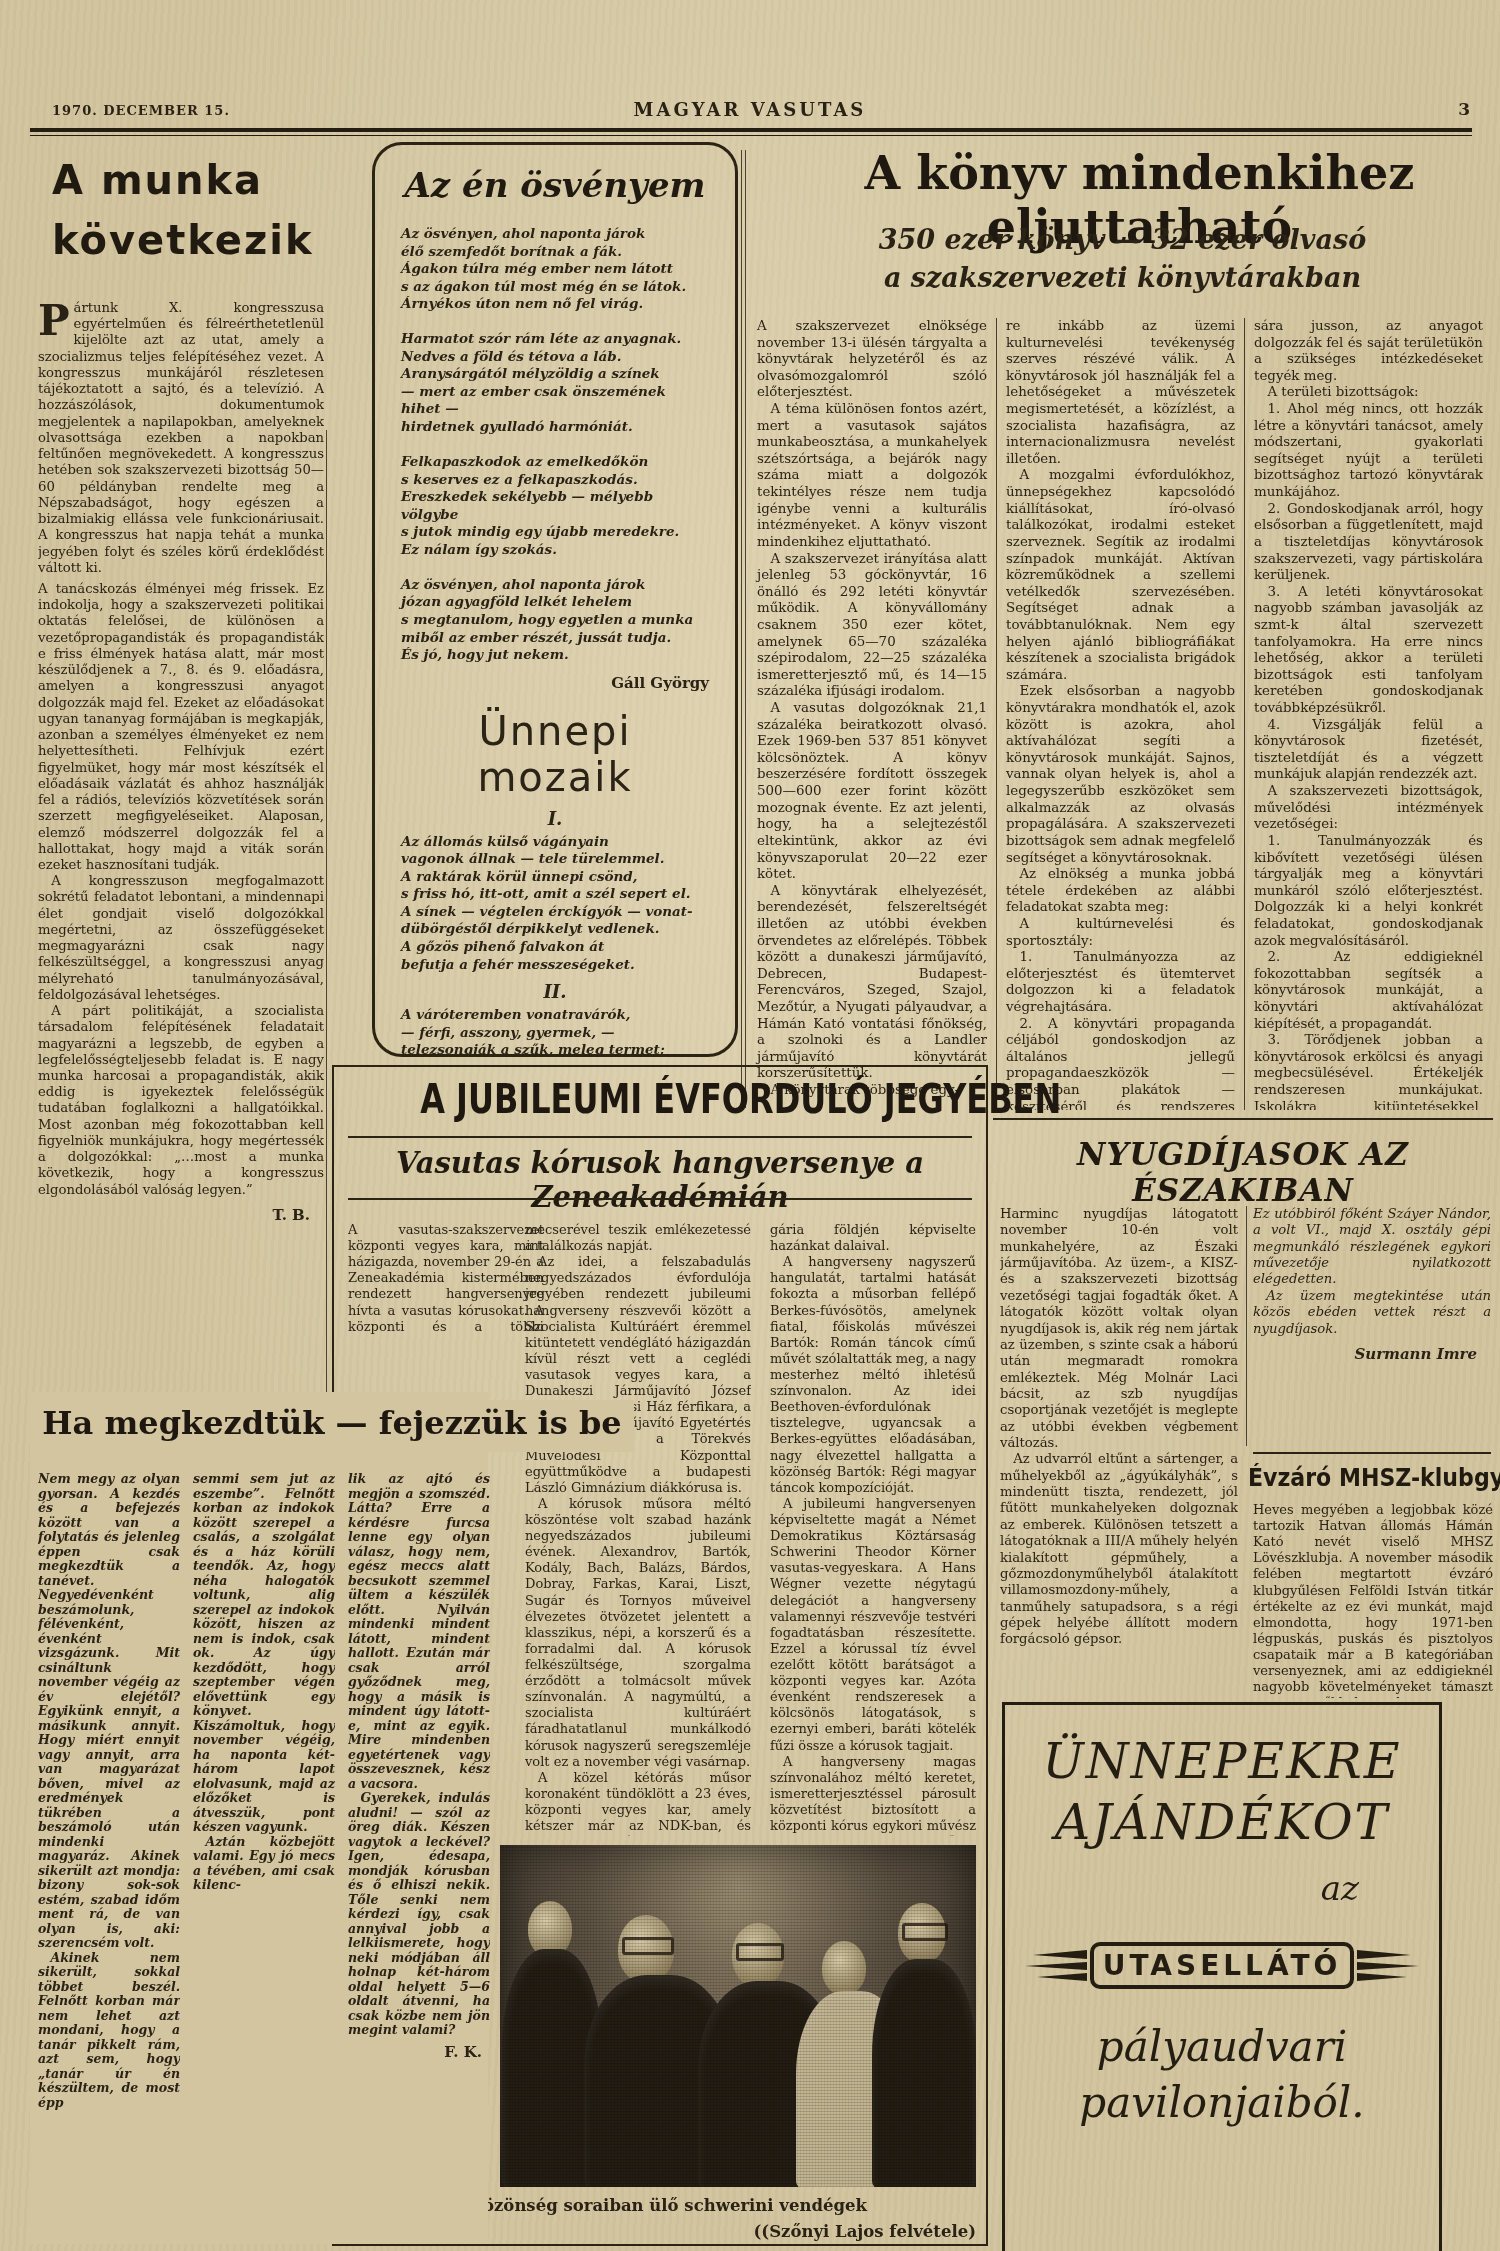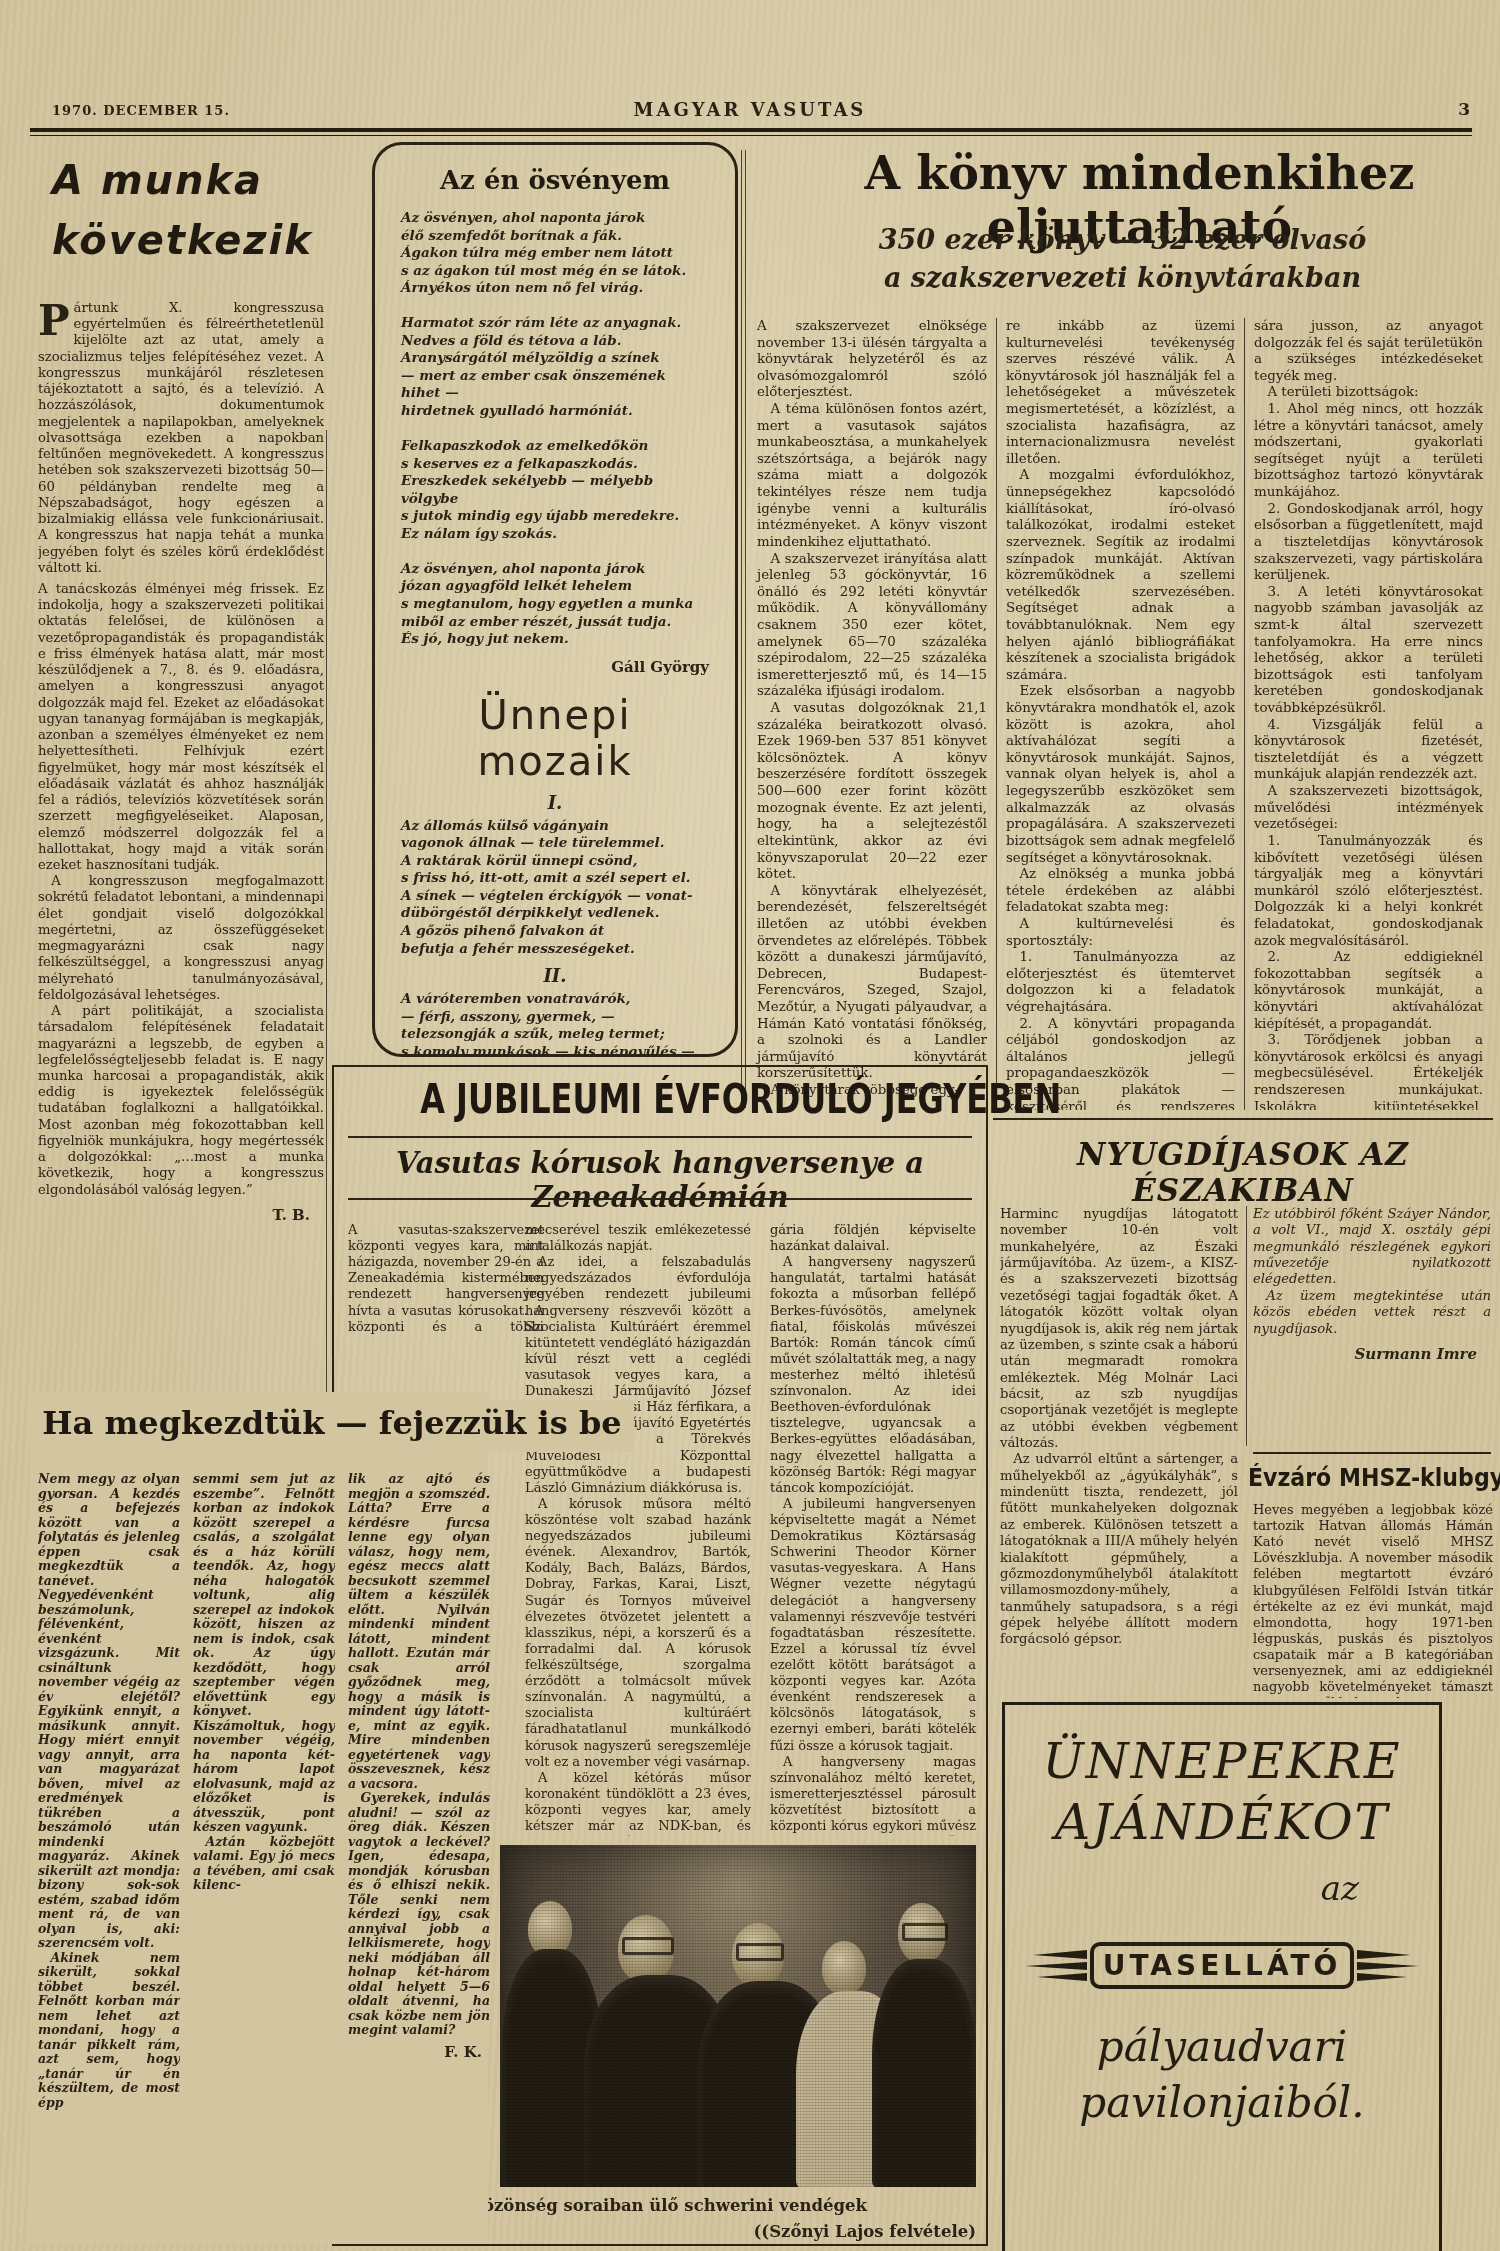--- a/index.html
+++ b/index.html
@@ -15,30 +15,30 @@
   .sans{font-family:"DejaVu Sans", sans-serif;}
   .pre{white-space:pre-line;}
   .just{text-align:justify;}
   .rule{background:#2b2414;}
   
   .date{left:52px;top:103px;font-family:"DejaVu Serif",serif;font-weight:bold;font-size:13px;letter-spacing:1px;}
   .masthead{left:0;top:99px;width:1500px;text-align:center;font-family:"DejaVu Serif",serif;font-weight:bold;font-size:18px;letter-spacing:3px;}
   .pagenum{left:1430px;top:99px;width:40px;text-align:right;font-family:"DejaVu Serif",serif;font-weight:bold;font-size:17px;}
   .header-rule{left:30px;top:128px;width:1442px;height:3px;border-top:4px solid #241d12;border-bottom:1px solid #241d12;}
   
-  .work-title{left:52px;top:150px;width:270px;font-weight:bold;font-size:40px;line-height:1.5;letter-spacing:2px;color:#201a10;font-style:italic;}
+  .work-title{left:52px;top:150px;width:270px;font-weight:bold;font-size:40px;line-height:1.5;letter-spacing:2px;color:#201a10;}
   .work-body{left:38px;top:300px;width:286px;height:1088px;overflow:hidden;font-size:13.2px;line-height:1.23;}
   .work-body p{margin:0;}
   .dropcap{float:left;font-size:42px;line-height:.85;font-weight:bold;padding:3px 4px 0 0;}
   .work-rest{margin-top:5px;}
   .sig{text-align:right;font-weight:bold;font-size:15px;margin-top:8px;padding-right:14px;}
   .vrule{width:1px;background:#4a4130;}
   
   .poem-box{left:372px;top:142px;width:366px;height:915px;border:3px solid #2b2414;border-radius:30px;padding:20px 26px;box-sizing:border-box;overflow:hidden;}
-  .poem-title{text-align:center;font-weight:bold;font-size:26px;margin-bottom:14px;color:#201a10;}
+  .poem-title{text-align:center;font-style:italic;font-weight:bold;font-size:34px;margin-bottom:20px;color:#201a10;}
   .poem-body{font-style:italic;font-weight:600;font-size:13.5px;line-height:1.3;}
   .poem-byline{text-align:right;font-weight:bold;font-size:15px;margin-top:10px;}
   .mozaik-title{text-align:center;font-size:40px;letter-spacing:2px;margin-top:16px;color:#2a2316;}
   .mozaik-num{text-align:center;font-style:italic;font-weight:bold;font-size:18px;margin:8px 0 4px;}
   
   .main-headline{left:772px;top:146px;width:735px;text-align:center;font-weight:bold;font-size:46px;color:#1e1810;}
   .main-sub1{left:755px;top:224px;width:735px;text-align:center;font-style:italic;font-weight:bold;font-size:27px;}
   .main-sub2{left:755px;top:262px;width:735px;text-align:center;font-style:italic;font-weight:bold;font-size:27px;}
   .main-cols{left:748px;top:318px;width:744px;height:792px;display:flex;overflow:hidden;}
   .mcol{width:248px;box-sizing:border-box;padding:0 9px;font-size:13.4px;line-height:1.24;overflow:hidden;}

